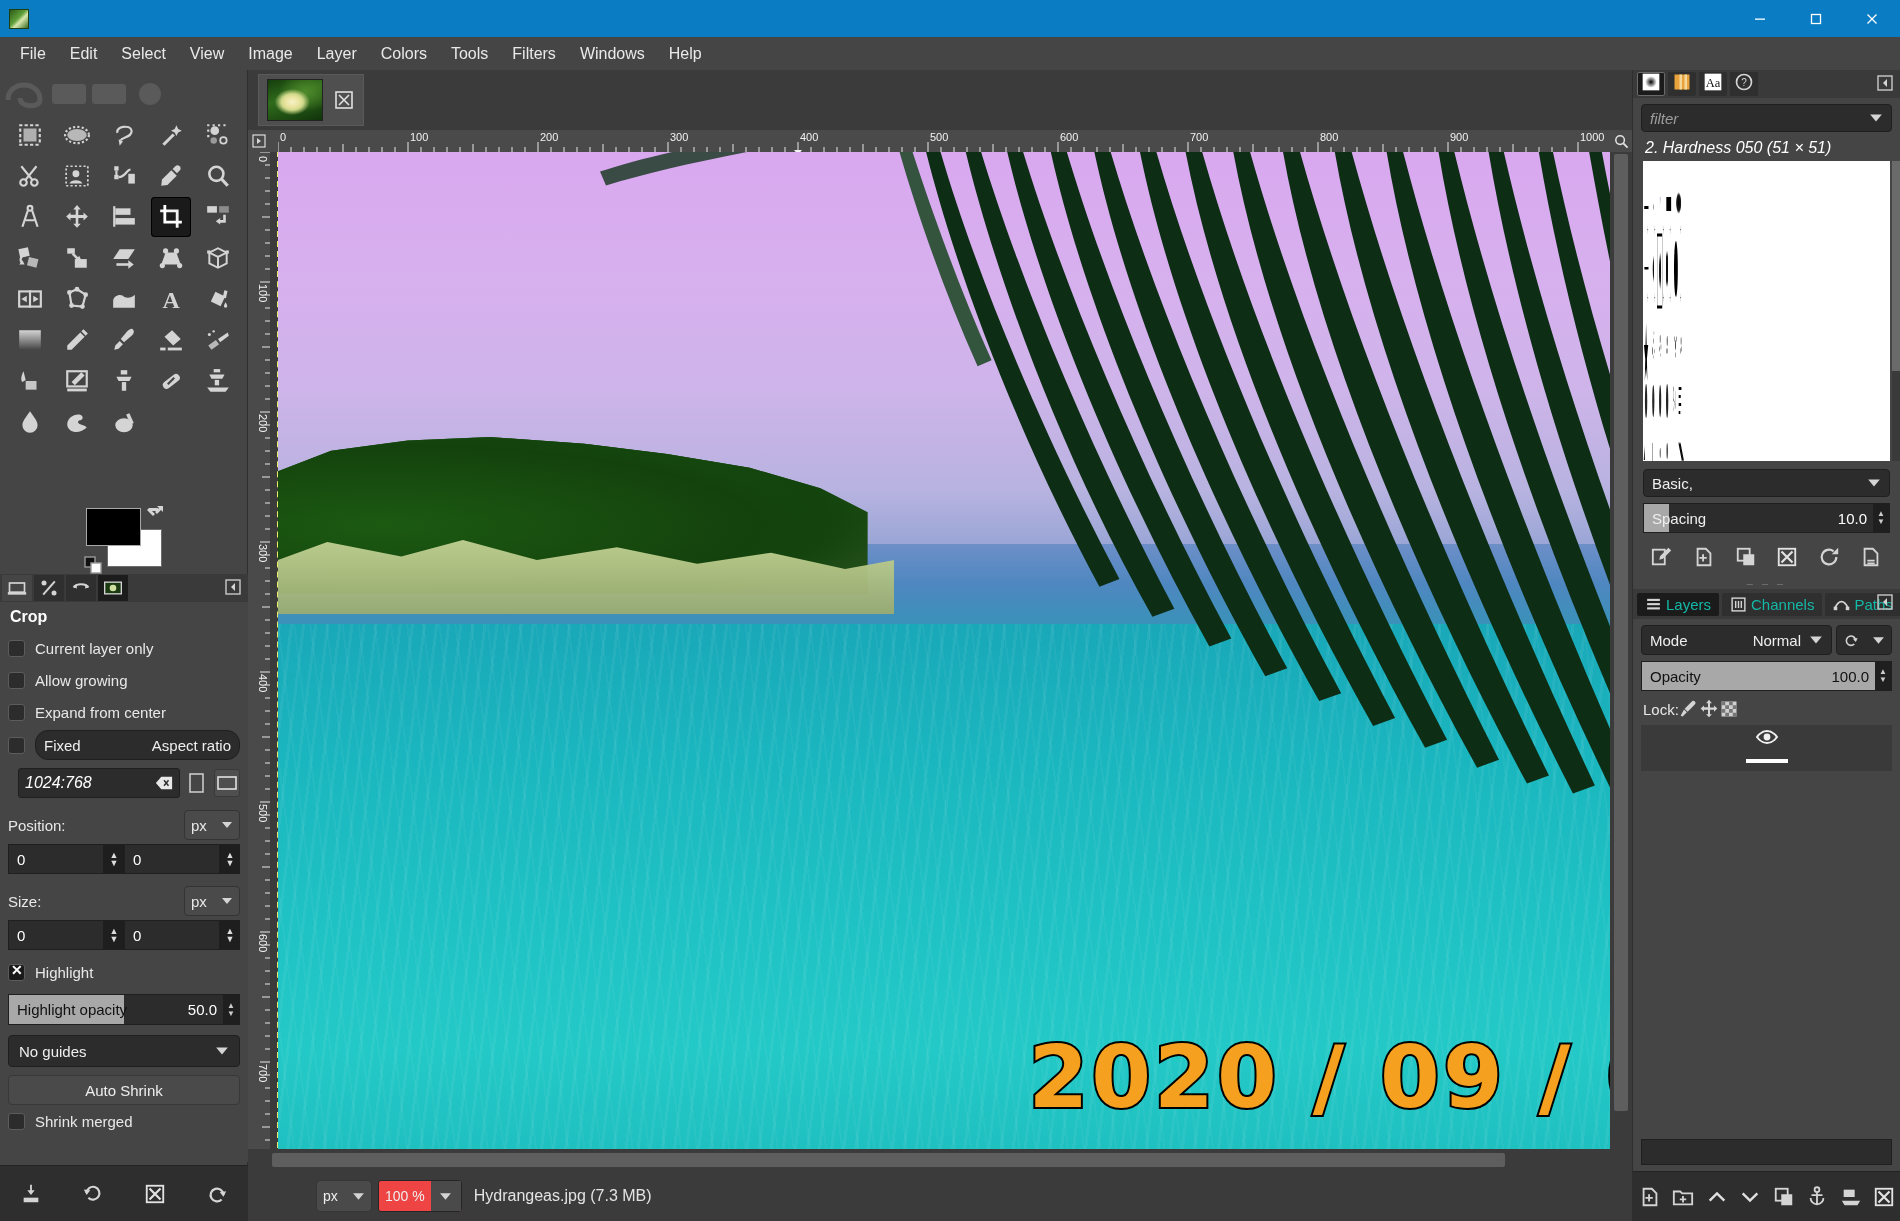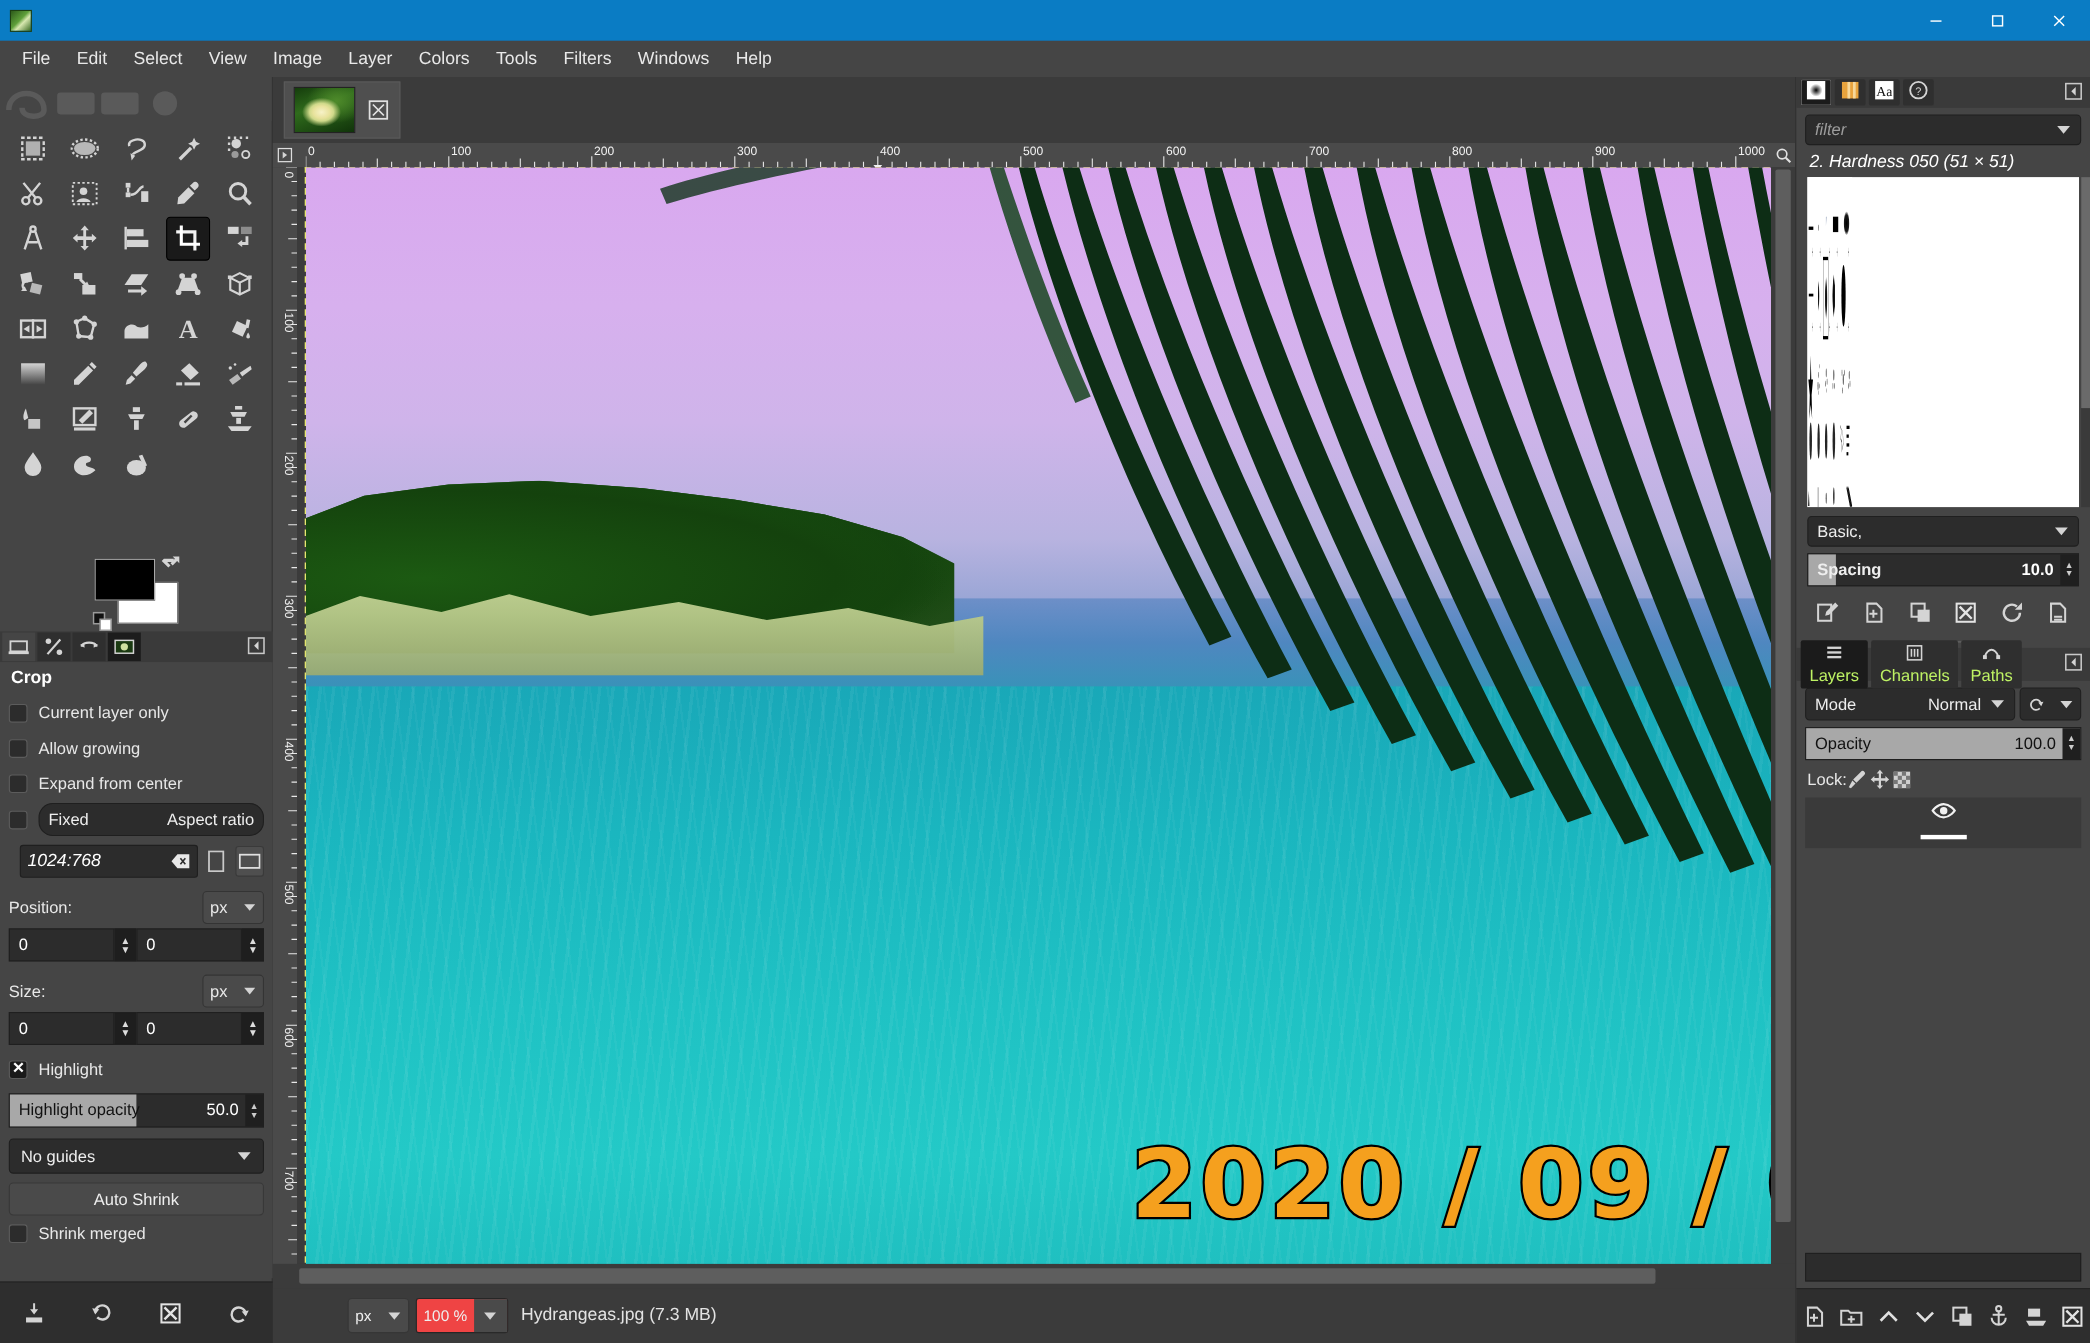--- a/index.html
+++ b/index.html
@@ -303,29 +303,29 @@
   }
   .bscroll { position:absolute; right:-14px; top:0; bottom:0; width:12px; background:#3a3a3a; }
   .bscroll i { position:absolute; left:0; right:0; top:0; height:70%; background:#6a6a6a; }
 
   .basic-combo {
     margin: 8px 10px 0 10px; height: 28px; background:#2c2c2c; border:1px solid #1f1f1f; border-radius:4px;
     display:flex; align-items:center; padding:0 8px; color:#eee; font-size:15px;
   }
   .spacing-row {
     margin: 6px 10px 0 10px; height: 30px; background:#2c2c2c; border:1px solid #1f1f1f;
-    position:relative; display:flex; align-items:center;font-weight:bold;
+    position:relative; display:flex; align-items:center;
   }
   .brush-actions { display:flex; justify-content:space-around; align-items:center; height:40px; margin:4px 8px 0 8px;}
   .ba { width:30px; height:30px; display:flex; align-items:center; justify-content:center;}
   .grip { text-align:center; color:#777; font-size:11px; letter-spacing:3px; height:12px; }
 
   .lp-tabs { display:flex; align-items:center; height:30px; background:#3a3a3a; padding-left:4px; position:relative;}
-  .lp-tab { display:flex; align-items:center; gap:4px; padding: 3px 8px; color:#bef264; font-size:15px;
-    background:#2f2f2f; margin-right:3px; border-radius:2px;flex-direction:column;}
+  .lp-tab { display:flex; align-items:center; gap:4px; padding: 3px 8px; color:#14b8a6; font-size:15px;
+    background:#2f2f2f; margin-right:3px; border-radius:2px;}
   .lp-tab.sel { background:#1b1b1b; }
 
   .mode-row { display:flex; align-items:center; margin: 6px 8px 0 8px; gap:4px;}
   .mode-combo { flex:1; height:30px; background:#2c2c2c; border:1px solid #1f1f1f; border-radius:4px;
     display:flex; align-items:center; padding:0 8px; color:#eee; font-size:15px; }
   .mode-combo .mv { margin-left:auto; }
   .mode-extra { width:56px; height:30px; background:#2c2c2c; border:1px solid #1f1f1f; border-radius:4px;
     display:flex; align-items:center; justify-content:space-around; color:#ddd;}
   .opacity-row {
     margin: 6px 8px 0 8px; height: 30px; background:#2c2c2c; border:1px solid #1f1f1f;

